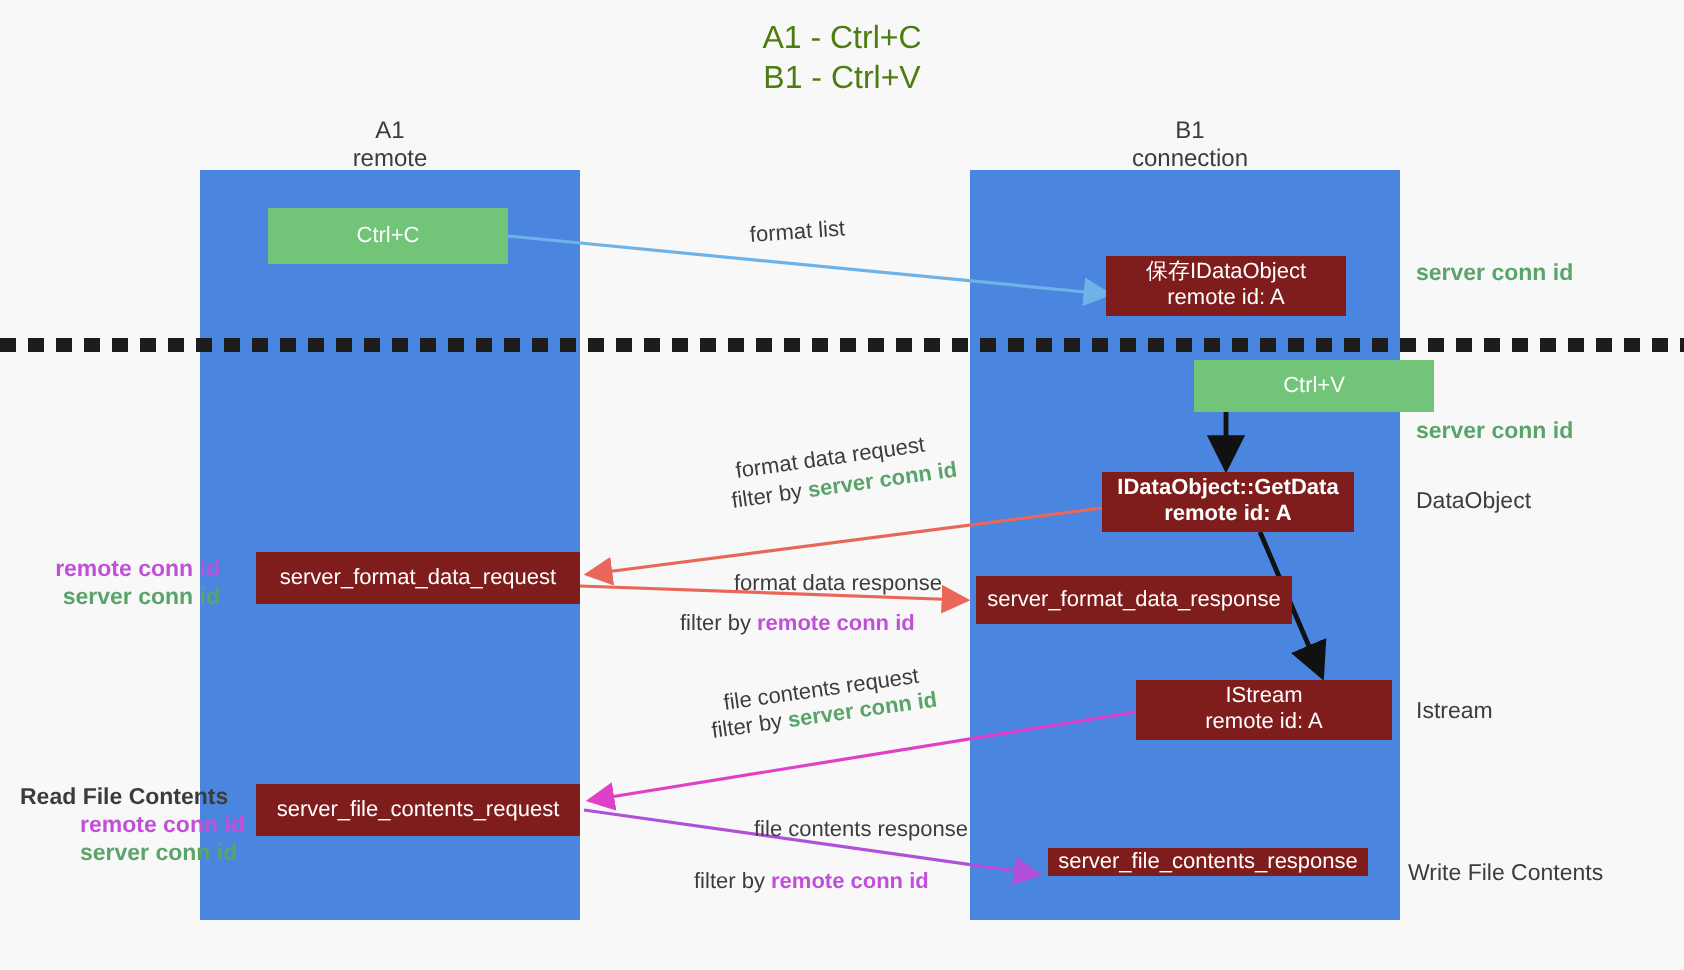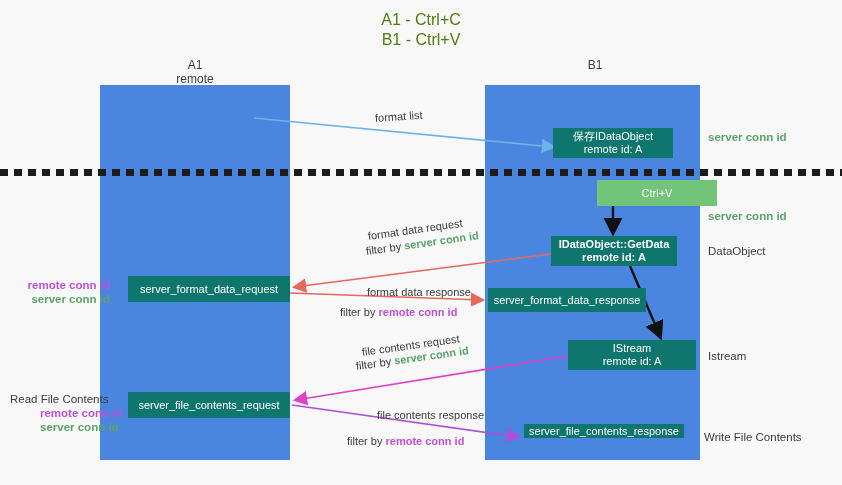--- a/index.html
+++ b/index.html
@@ -40,21 +40,21 @@
   }
 
   
   .node{
     box-sizing:border-box;
     display:flex;align-items:center;justify-content:center;
     text-align:center;color:#ffffff;font-size:11px;line-height:13px;
   }
   .green{background:#72c479;}
   .orange{background:#fcb košt;}
-  .orange{background:#0f766e;}
+  .orange{background:#7f1d1d;}
 
   #n-ctrlc{left:134px;top:104px;width:120px;height:28px;}
   #n-idataobject{left:553px;top:128px;width:120px;height:30px;}
   #n-ctrlv{left:553px;top:180px;width:120px;height:26px;margin-left:44px;}
   #n-getdata{left:551px;top:236px;width:126px;height:30px;font-weight:bold;}
   #n-fmt-req{left:128px;top:276px;width:162px;height:26px;}
   #n-fmt-resp{left:488px;top:288px;width:158px;height:24px;}
   #n-istream{left:568px;top:340px;width:128px;height:30px;}
   #n-file-req{left:128px;top:392px;width:162px;height:26px;}
   #n-file-resp{left:524px;top:424px;width:160px;height:14px;}
@@ -66,21 +66,21 @@
 
   #lbl-server-1{left:708px;top:131px;}
   #lbl-server-2{left:708px;top:210px;}
   #lbl-dataobject{left:708px;top:245px;}
   #lbl-istream{left:708px;top:350px;}
   #lbl-writefile{left:704px;top:431px;}
 
   
   #lbl-left-1{left:10px;top:278px;width:100px;text-align:right;font-size:11.5px;line-height:14px;}
   #lbl-left-2{left:10px;top:392px;width:150px;text-align:left;font-size:11.5px;line-height:14px;}
-  #lbl-left-2 .ttl{color:#3c3c3c;font-weight:normal;display:block;}
+  #lbl-left-2 .ttl{color:#3c3c3c;font-weight:bold;display:block;}
   #lbl-left-2 .ind{display:block;padding-left:30px;}
 
   
   .edge-lbl{font-size:11px;color:#3c3c3c;line-height:15px;white-space:nowrap;}
   .rot-up{transform:rotate(-8deg);transform-origin:left center;}
 
   #el-formatlist{left:375px;top:111px;transform:rotate(-4deg);transform-origin:left center;}
   #el-fdreq{left:368px;top:229px;}
   #el-fdreq2{left:366px;top:244px;}
   #el-fdresp{left:367px;top:285px;}
@@ -101,20 +101,21 @@
     <div>A1 - Ctrl+C</div>
     <div>B1 - Ctrl+V</div>
   </div>
 
   <div class="abs colhead" id="head-a1">
     <div>A1</div>
     <div>remote</div>
   </div>
   <div class="abs colhead" id="head-b1">
     <div>B1</div>
+    <div>connection</div>
   </div>
 
   <div class="abs lane" id="lane-a1"></div>
   <div class="abs lane" id="lane-b1"></div>
 
   <svg id="wires">
     <defs>
       <marker id="ah-blue" markerWidth="9" markerHeight="9" refX="7" refY="4.5" orient="auto">
         <path d="M0,0 L9,4.5 L0,9 z" fill="#6fb2e8"></path>
       </marker>
@@ -142,20 +143,23 @@
 
     <path d="M290,293 L482,300" stroke="#e8675a" stroke-width="1.6" fill="none" marker-end="url(#ah-red)"></path>
 
     <path d="M568,356 L296,400" stroke="#e040c8" stroke-width="1.6" fill="none" marker-end="url(#ah-magenta)"></path>
 
     <path d="M292,405 L518,437" stroke="#b050d8" stroke-width="1.6" fill="none" marker-end="url(#ah-purple)"></path>
   </svg>
 
   <div class="abs" id="dashline"></div>
 
+  <div class="abs node green" id="n-ctrlc">
+    <span>Ctrl+C</span>
+  </div>
 
   <div class="abs node orange" id="n-idataobject">
     <div>
       <div>保存IDataObject</div>
       <div>remote id: A</div>
     </div>
   </div>
 
   <div class="abs node green" id="n-ctrlv">
     <span>Ctrl+V</span>

